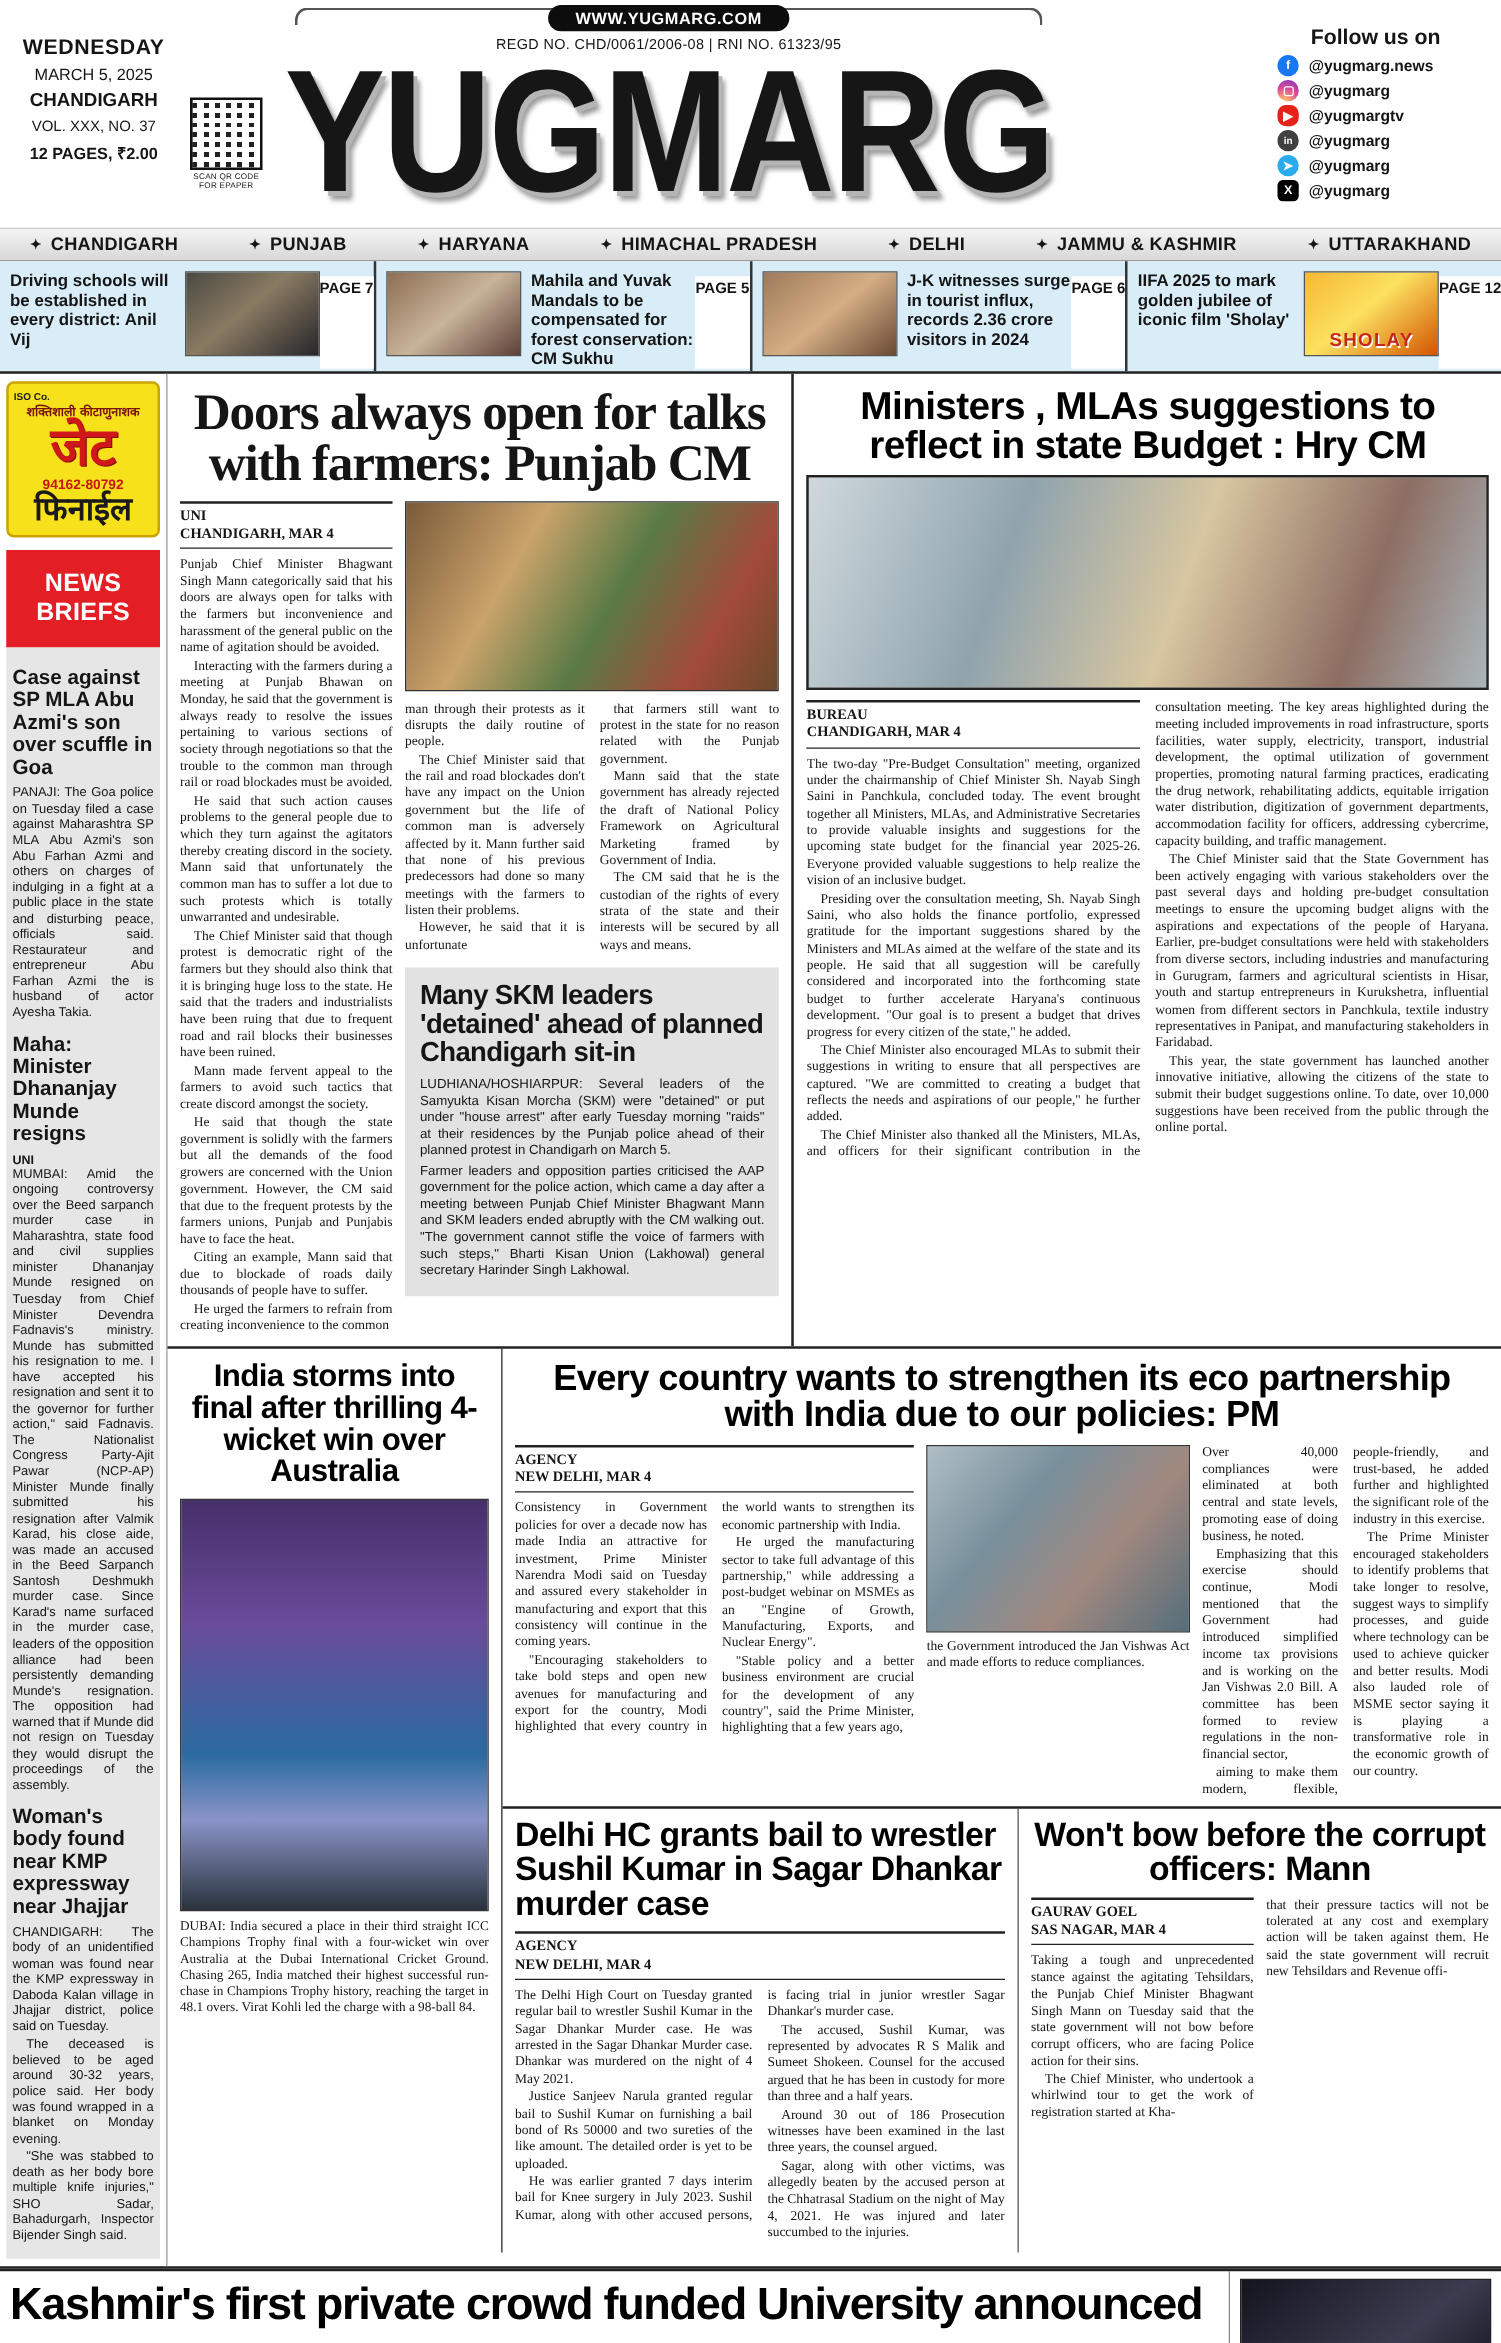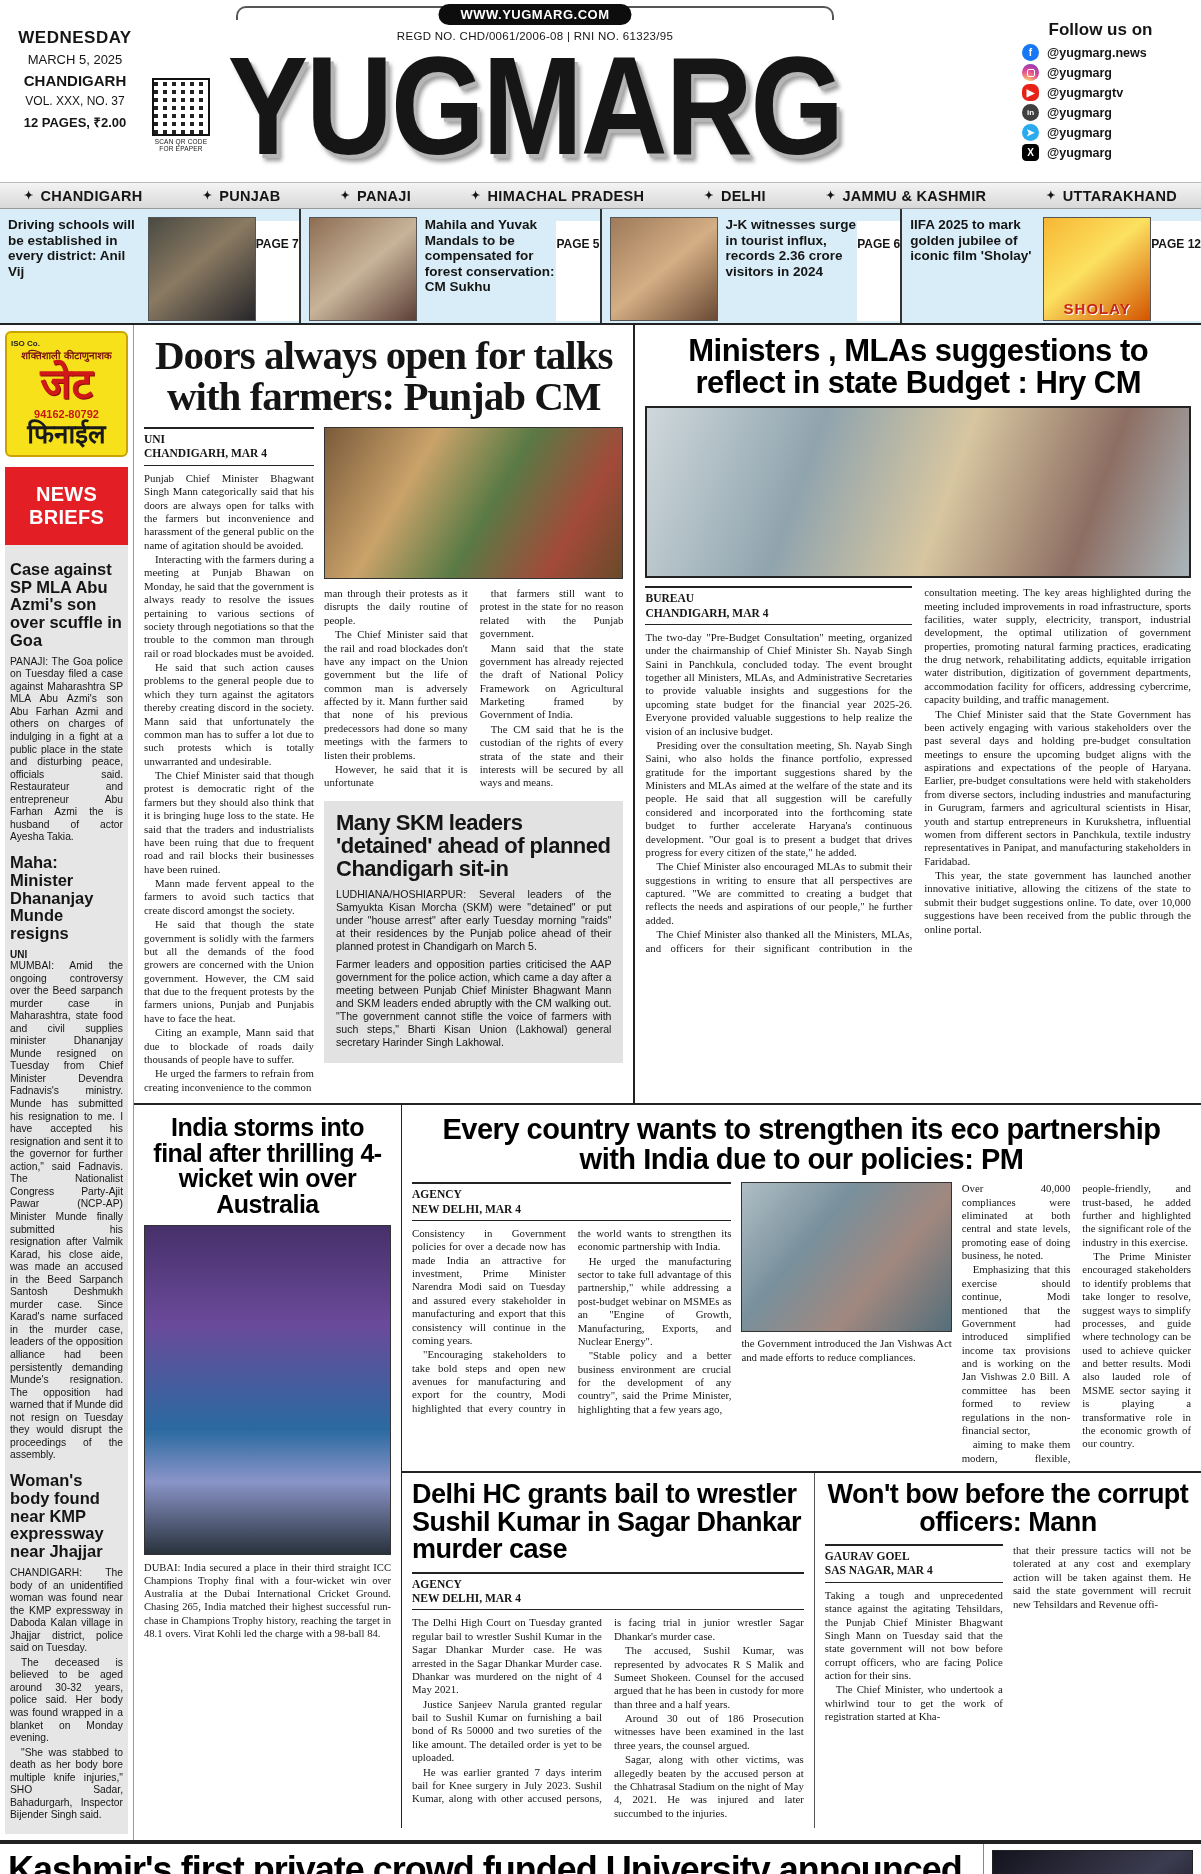--- a/index.html
+++ b/index.html
@@ -51,29 +51,29 @@
     font-family:"Liberation Sans",sans-serif; font-weight:bold; font-size:14.5px; letter-spacing:.3px; }
   .nav-item { display:flex; align-items:center; gap:7px; }
   .nav-bullet { font-size:11px; }
 
   
   .teasers { display:flex; background:#d9edf8; border-bottom:2px solid #222; }
   .teaser { flex:1; display:flex; padding:8px 8px 2px; gap:8px; border-right:2px solid #333; position:relative; }
   .teaser:last-child { border-right:none; }
   .teaser-main { display:flex; gap:8px; flex:1; }
   .teaser-text { font-family:"Liberation Sans",sans-serif; font-weight:bold; font-size:13.5px; line-height:1.15; flex:1; }
-  .teaser-ph { width:108px; height:104px; border:1px solid #555; flex:0 0 108px; position:relative; }
+  .teaser-ph { width:108px; height:68px; border:1px solid #555; flex:0 0 108px; position:relative; }
   .ph-vij   { background:linear-gradient(140deg,#4a4a42,#8a7a62 45%,#26262a); }
   .ph-sukhu { background:linear-gradient(140deg,#8d6e53,#c8b49a 50%,#5d4037); }
   .ph-jk    { background:linear-gradient(140deg,#9e7a5a,#d4ae84 50%,#6a4a35); }
   .ph-sholay{ background:linear-gradient(140deg,#f7b733,#fce160 45%,#d35400); display:flex; align-items:flex-end; justify-content:center; }
   .sholay-txt { font-family:"Liberation Sans",sans-serif; font-weight:bold; color:#c62815; font-size:15px;
     letter-spacing:1px; text-shadow:1px 1px 0 #fff; padding-bottom:3px; }
   .page-ref { font-family:"Liberation Sans",sans-serif; font-weight:bold; font-size:12px; text-align:center;
-    background:#fff; margin:4px -8px 0; padding:16px 0; }
+    background:#fff; margin:4px -8px 0; padding:2px 0; }
 
   
   .main { display:flex; border-bottom:2px solid #222; }
   .sidebar { width:134px; flex:0 0 134px; border-right:1px solid #999; padding:6px 5px; }
   .ad-box { background:#f7e11a; border:2px solid #c9a400; border-radius:6px; padding:6px 4px; text-align:center; }
   .ad-iso { font-family:"Liberation Sans",sans-serif; font-size:8px; font-weight:bold; text-align:left; color:#222; }
   .ad-tag { font-family:"DejaVu Sans",sans-serif; font-weight:bold; font-size:10px; color:#7a1010; }
   .ad-brand { font-family:"DejaVu Sans",sans-serif; font-weight:bold; font-size:42px; color:#d01818; line-height:1.05;
     text-shadow:1px 1px 0 #8a0c0c; }
   .ad-phone { font-family:"Liberation Sans",sans-serif; font-weight:bold; font-size:11px; color:#c81616; margin-top:2px; }
@@ -210,21 +210,21 @@
     <span class="nav-item">
         <span class="nav-bullet">✦</span>
         <span>CHANDIGARH</span>
       </span>
     <span class="nav-item">
         <span class="nav-bullet">✦</span>
         <span>PUNJAB</span>
       </span>
     <span class="nav-item">
         <span class="nav-bullet">✦</span>
-        <span>PANAJI</span>
+        <span>HARYANA</span>
       </span>
     <span class="nav-item">
         <span class="nav-bullet">✦</span>
         <span>HIMACHAL PRADESH</span>
       </span>
     <span class="nav-item">
         <span class="nav-bullet">✦</span>
         <span>DELHI</span>
       </span>
     <span class="nav-item">

